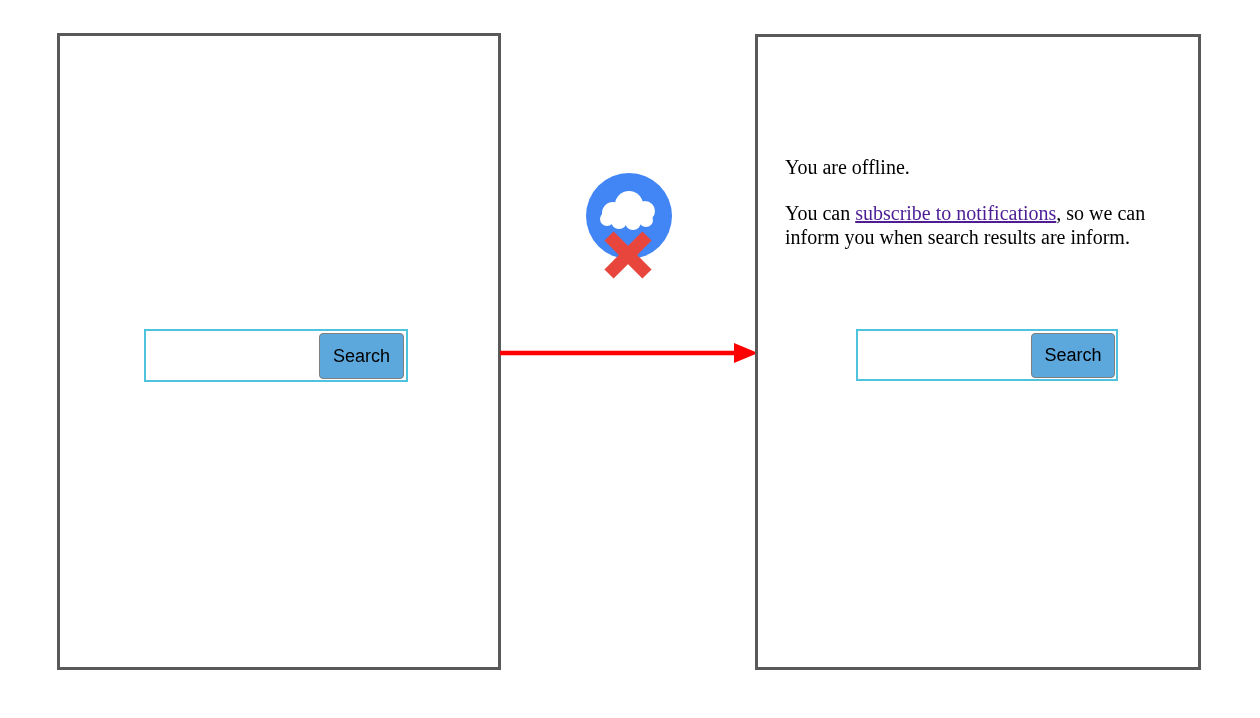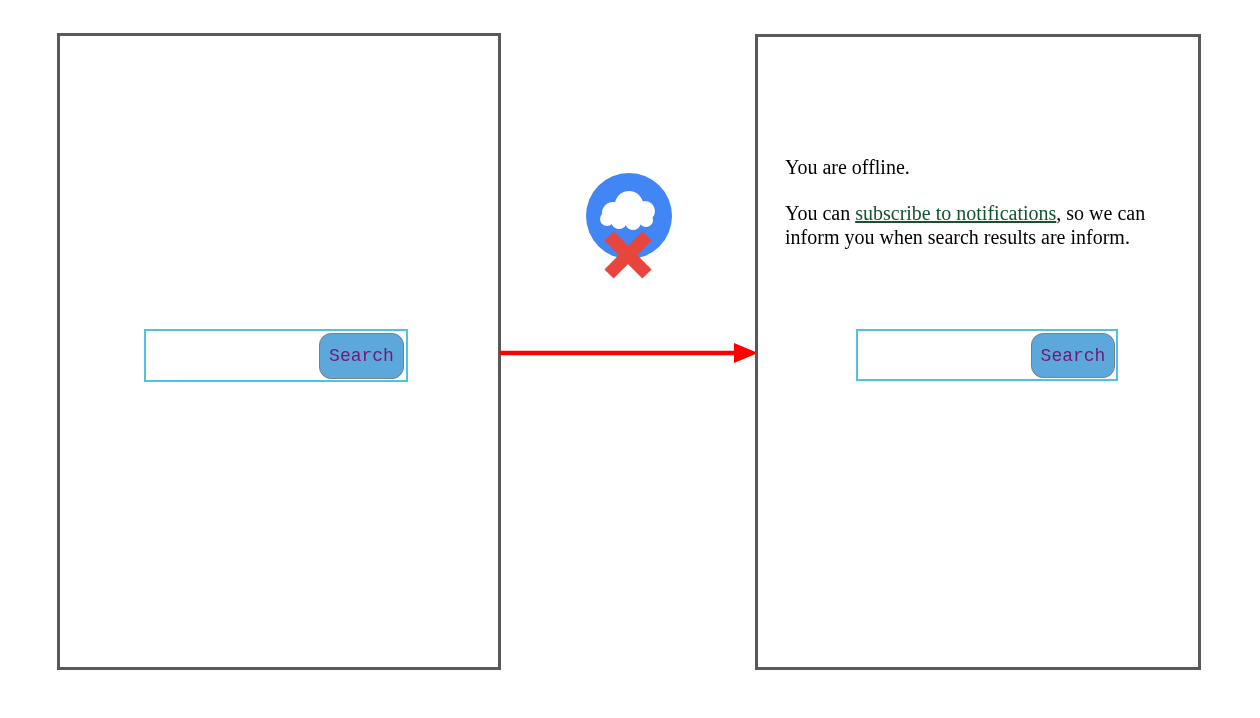--- a/index.html
+++ b/index.html
@@ -16,34 +16,34 @@
   .search-input {
     position: absolute; border: 2px solid #4fc2de; background: #ffffff;
     font-family: "Liberation Sans", sans-serif; font-size: 18px; color: #000;
     padding: 0 8px; outline: none;
   }
   .frame-left .search-input  { left: 84px; top: 293px; width: 264px; height: 53px; }
   .frame-right .search-input { left: 98px; top: 292px; width: 262px; height: 52px; }
 
   .search-btn {
     position: absolute; background: #5ca7dc; border: 1px solid #7f7f7f;
-    border-radius: 12px; font-family: Liberation Mono, monospace;
-    font-size: 18px; color: #701a75; cursor: pointer;
+    border-radius: 4px; font-family: Liberation Sans, sans-serif;
+    font-size: 18px; color: #000000; cursor: pointer;
   }
   .frame-left .search-btn  { left: 259px; top: 297px; width: 85px; height: 46px; }
   .frame-right .search-btn { left: 273px; top: 296px; width: 84px; height: 45px; }
 
   
   .message {
     position: absolute; left: 27px; top: 74px; width: 402px;
     font-family: "Liberation Serif", serif; font-size: 20px;
     line-height: 24px; color: #000000; margin-top: 44px;
   }
   .message p + p { margin-top: 22px; }
-  .message a { color: #14532d; text-decoration: underline; cursor: pointer; }
+  .message a { color: #4c1d95; text-decoration: underline; cursor: pointer; }
 
   
   .offline-icon { position: absolute; left: 583px; top: 171px; width: 94px; height: 108px; }
   .arrow-icon   { position: absolute; left: 498px; top: 341px; width: 260px; height: 24px; }
 </style>
 </head>
 <body>
 
 <div class="stage">
 

